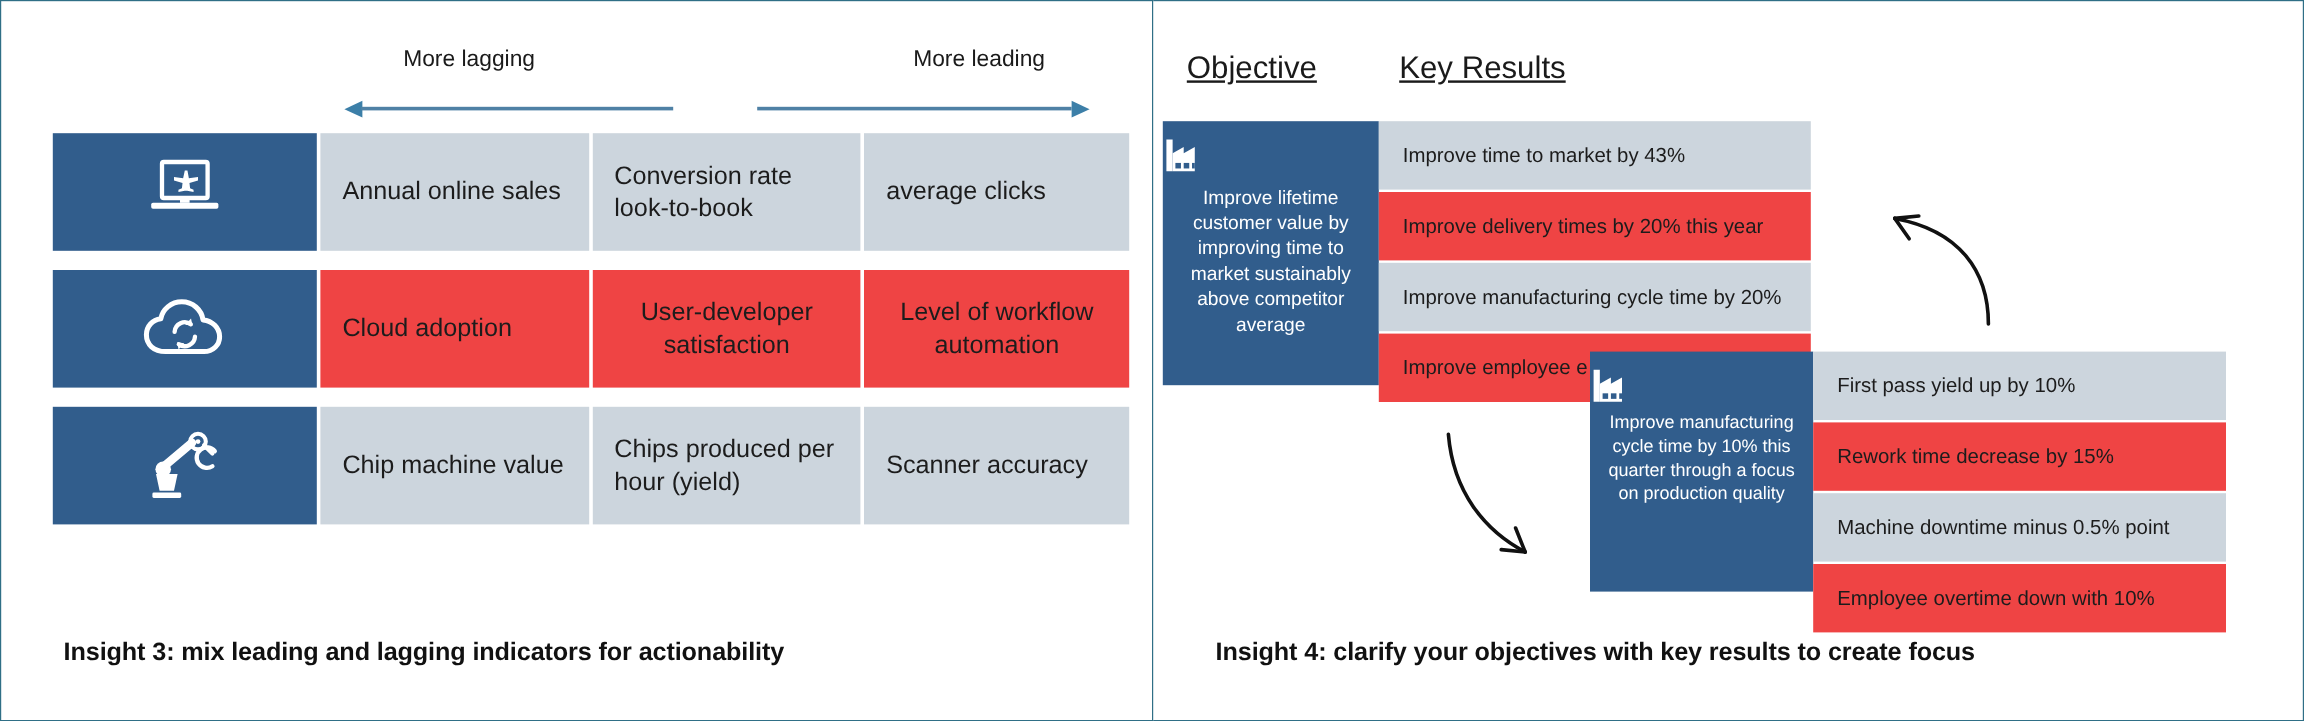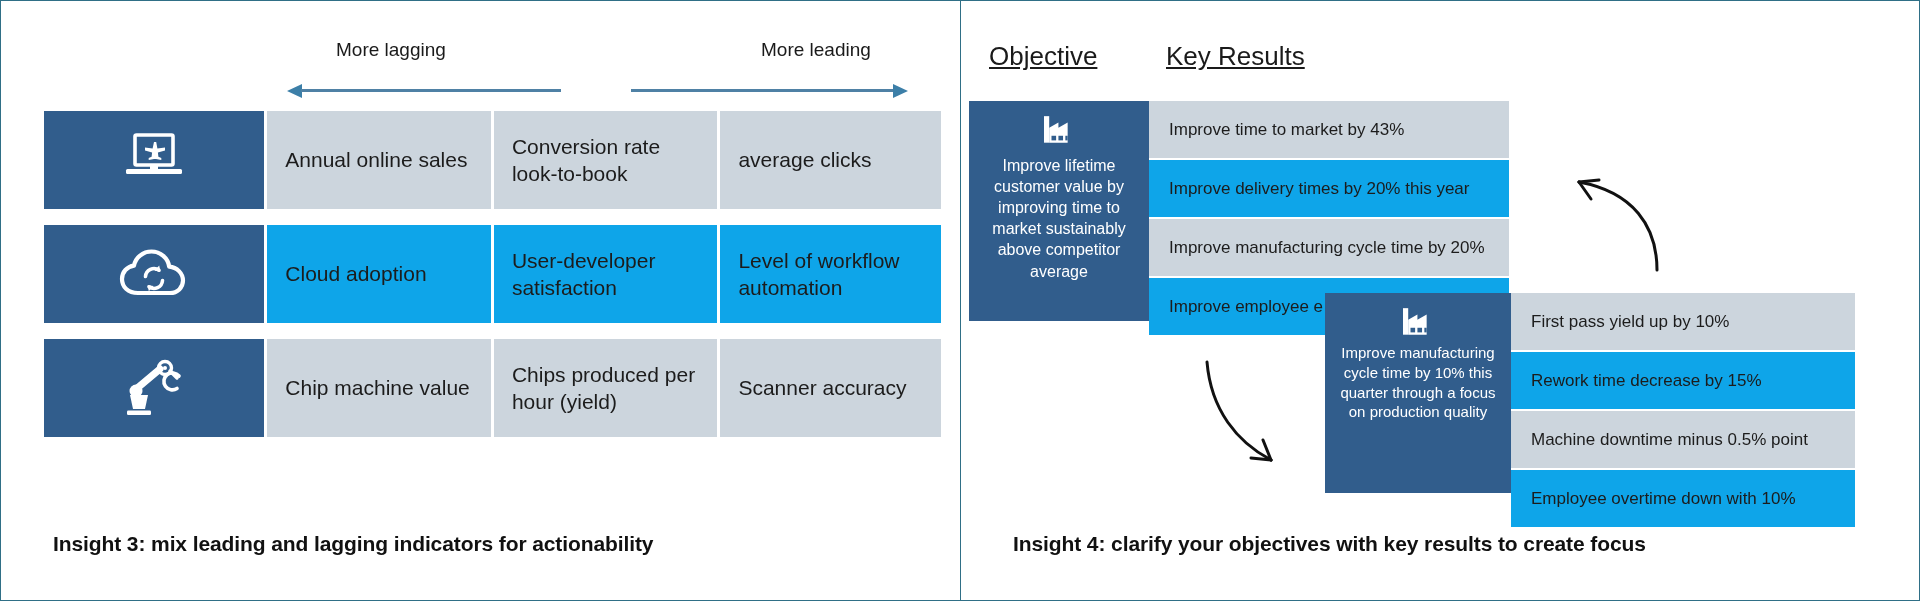--- a/index.html
+++ b/index.html
@@ -63,21 +63,21 @@
     width:222px;background:#315d8c;justify-content:center;margin-right:3px;
   }
   .mcell.txt{
     padding:0 18px;font-size:21px;color:#1c1c1c;line-height:1.3;
     margin-right:3px;
   }
   .mcell.c1{width:225px;}
   .mcell.c2{width:225px;}
   .mcell.c3{width:222px;margin-right:0;}
   .shade-a{background:#ccd5dd;}
-  .shade-b{background:#0ea5e9;}
+  .shade-b{background:#ef4444;text-align:center;}
   svg.ico{display:block;}
 
   .caption{
     position:absolute;left:52px;bottom:44px;
     font-size:21px;font-weight:bold;color:#111;
     letter-spacing:-0.1px;
   }
 
   
   .col-head{
@@ -87,21 +87,21 @@
   .col-head.kr{left:205px;}
 
   .okr{position:absolute;}
   .okr.primary{left:8px;top:100px;}
   .okr.cascade{left:364px;top:292px;}
 
   .okr-inner{display:flex;align-items:flex-start;}
   .obj-box{
     background:#315d8c;color:#fff;
     box-sizing:border-box;
-    display:flex;flex-direction:column;align-items:center;
+    display:flex;flex-direction:column;
     padding-top:14px;
   }
   .obj-box.primary{width:180px;min-height:220px;}
   .obj-box.cascade{width:186px;min-height:200px;}
   .obj-text{
     font-size:16px;line-height:1.32;text-align:center;
     padding:10px 12px 12px 12px;
   }
   .obj-text.cascade{font-size:15px;padding-top:6px;}
   .kr-list{display:flex;flex-direction:column;}

